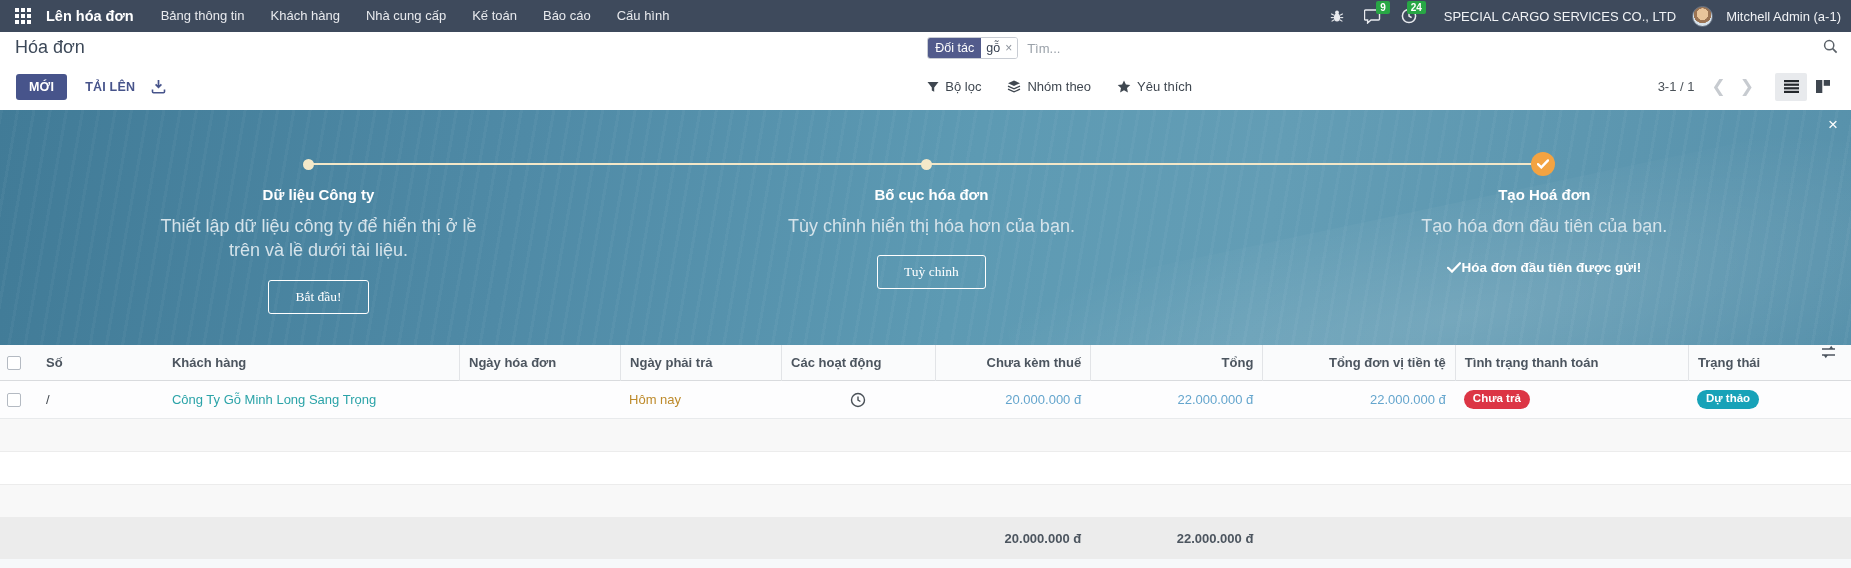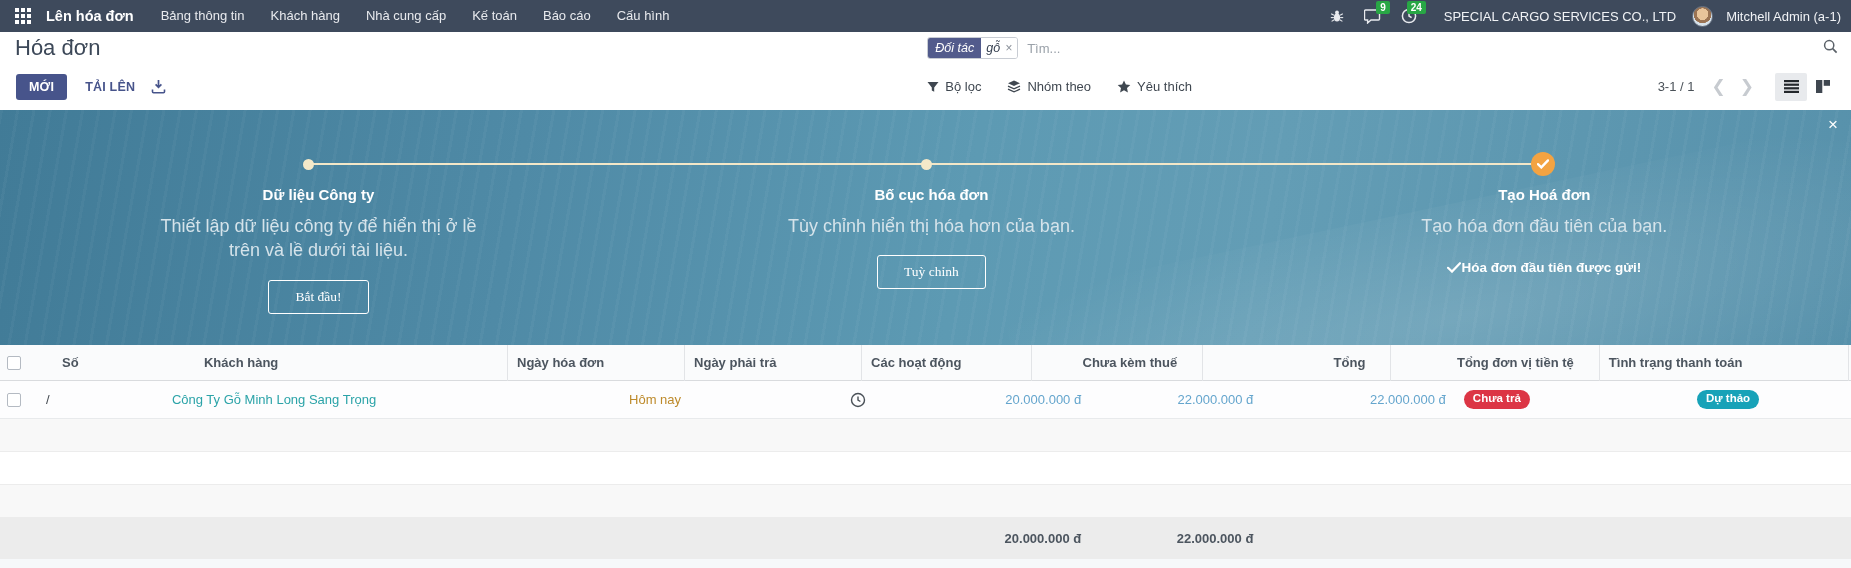--- a/index.html
+++ b/index.html
@@ -15,23 +15,23 @@
   .menu-item { font-size:13px; color:#e8eaee; padding:0 13px; line-height:32px; cursor:pointer; white-space:nowrap; }
   .topbar-right { margin-left:auto; display:flex; align-items:center; gap:6px; }
   .sys-icon { position:relative; width:30px; height:32px; display:flex; align-items:center; justify-content:center; cursor:pointer; }
   .sys-badge { position:absolute; top:1px; right:-2px; background:#28a745; color:#fff; font-size:10px; line-height:13px; padding:0 4px; border-radius:2px; font-weight:bold; }
   .company-name { font-size:13px; color:#f0f2f5; margin:0 10px 0 14px; white-space:nowrap; }
   .avatar { width:21px; height:21px; border-radius:50%; background:radial-gradient(circle at 50% 38%, #e8c49a 0 38%, #9a7353 39% 58%, #d7e2ea 59%); border:1px solid #6b7686; }
   .user-name { font-size:13px; color:#f0f2f5; margin-left:7px; white-space:nowrap; cursor:pointer; }
 
   
   .bar1 { height:31px; background:#fff; position:relative; display:flex; align-items:center; }
-  .view-title { font-size:22px; color:#3c4858; margin-left:15px; font-weight:normal; }
+  .view-title { font-size:18px; color:#3c4858; margin-left:15px; font-weight:normal; }
   .search-zone { position:absolute; left:50.1%; top:4px; display:flex; align-items:center; height:24px; }
-  .facet { display:flex; align-items:stretch; height:22px; border:1px solid #c8ccd3; border-radius:3px; overflow:hidden; font-size:12.5px;font-style:italic; }
+  .facet { display:flex; align-items:stretch; height:22px; border:1px solid #c8ccd3; border-radius:3px; overflow:hidden; font-size:12.5px; }
   .facet-label { background:#525b8c; color:#fff; padding:0 7px; display:flex; align-items:center; }
   .facet-value { background:#fff; color:#374151; padding:0 5px; display:flex; align-items:center; gap:5px; }
   .facet-x { color:#8b919a; cursor:pointer; font-size:12px; }
   .search-placeholder { color:#9aa1a9; font-size:13px; margin-left:9px; }
   .search-mag { position:absolute; right:13px; top:7px; cursor:pointer; }
 
   
   .bar2 { height:47px; background:#fff; position:relative; display:flex; align-items:center; }
   .btn-new { background:#47548b; color:#fff; border:none; font-size:12.5px; font-weight:bold; padding:6px 13px; border-radius:3px; margin-left:16px; cursor:pointer; letter-spacing:.2px; }
   .btn-upload { background:none; border:none; color:#47548b; font-size:12.5px; font-weight:bold; padding:6px 12px; margin-left:6px; cursor:pointer; letter-spacing:.2px; }
@@ -60,21 +60,21 @@
   .tl-done { position:absolute; top:42px; left:calc(83.35% - 12px); width:24px; height:24px; border-radius:50%; background:#f3a342; display:flex; align-items:center; justify-content:center; z-index:3; }
   .steps-row { position:absolute; top:76px; left:12px; right:0; display:flex; z-index:4; }
   .step-col { width:33.33%; display:flex; flex-direction:column; align-items:center; text-align:center; }
   .step-title { font-size:15px; font-weight:bold; color:#fff; margin-bottom:11px; }
   .step-desc { font-size:18px; color:#d5e3ea; line-height:1.35; max-width:330px; }
   .step-btn { margin-top:17px; background:transparent; border:1px solid #fff; color:#fff; font-size:13.5px; padding:8px 26px; border-radius:3px; cursor:pointer; font-family:Liberation Serif, serif; }
   .step-done-note { margin-top:22px; display:flex; align-items:center; font-size:13.5px; font-weight:bold; color:#fff; }
 
   
   .lgrid { display:grid; grid-template-columns:2% 6.8% 16% 8.7% 8.7% 8.3% 8.4% 9.3% 10.4% 12.6% 6.4% 2.4%; align-items:center; }
-  .thead { height:36px; background:#fafbfc; border-bottom:1px solid #d9dbde; font-size:13px; color:#4c555f; font-weight:bold;gap:16px; }
+  .thead { height:36px; background:#fafbfc; border-bottom:1px solid #d9dbde; font-size:13px; color:#4c555f; font-weight:bold; }
   .thead > div { padding:0 9px; white-space:nowrap; overflow:hidden; height:36px; line-height:36px; }
   .thead > .sep { border-left:1px solid #e2e4e7; }
   .cell-r { text-align:right; }
   .cb { width:14px; height:14px; border:1px solid #b4bac2; border-radius:2px; background:#fff; margin-left:7px; cursor:pointer; }
   .trow { height:38px; background:#fdfdfe; border-bottom:1px solid #e8eaec; font-size:13px; cursor:pointer; }
   .trow > div { padding:0 9px; white-space:nowrap; overflow:hidden; }
   .cell-number { color:#41474e; }
   .cell-customer { color:#2ba3a8; }
   .cell-due { color:#bd8a2b; }
   .cell-amt { color:#64a5cd; }

